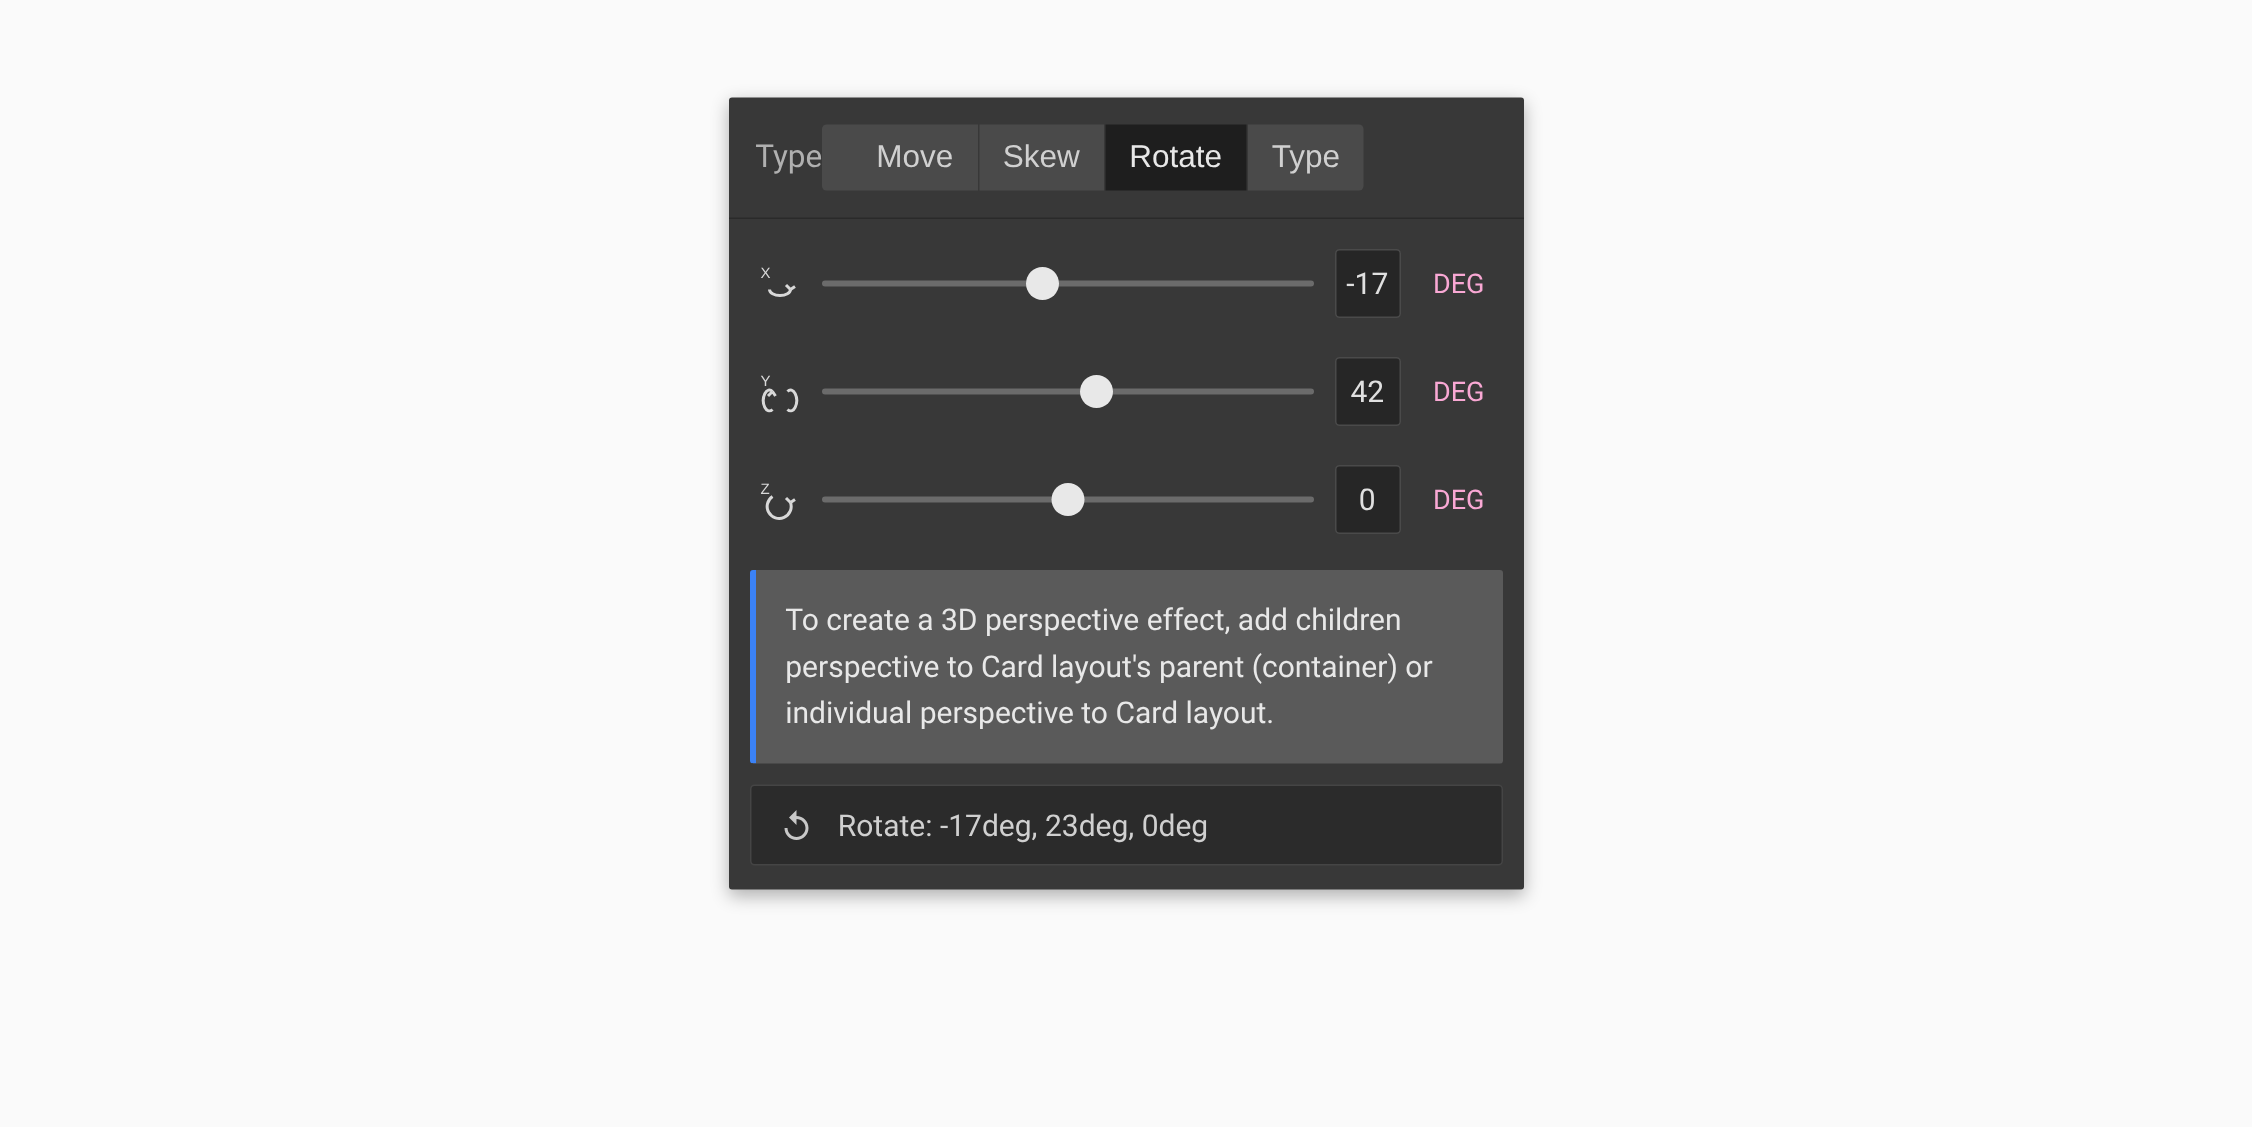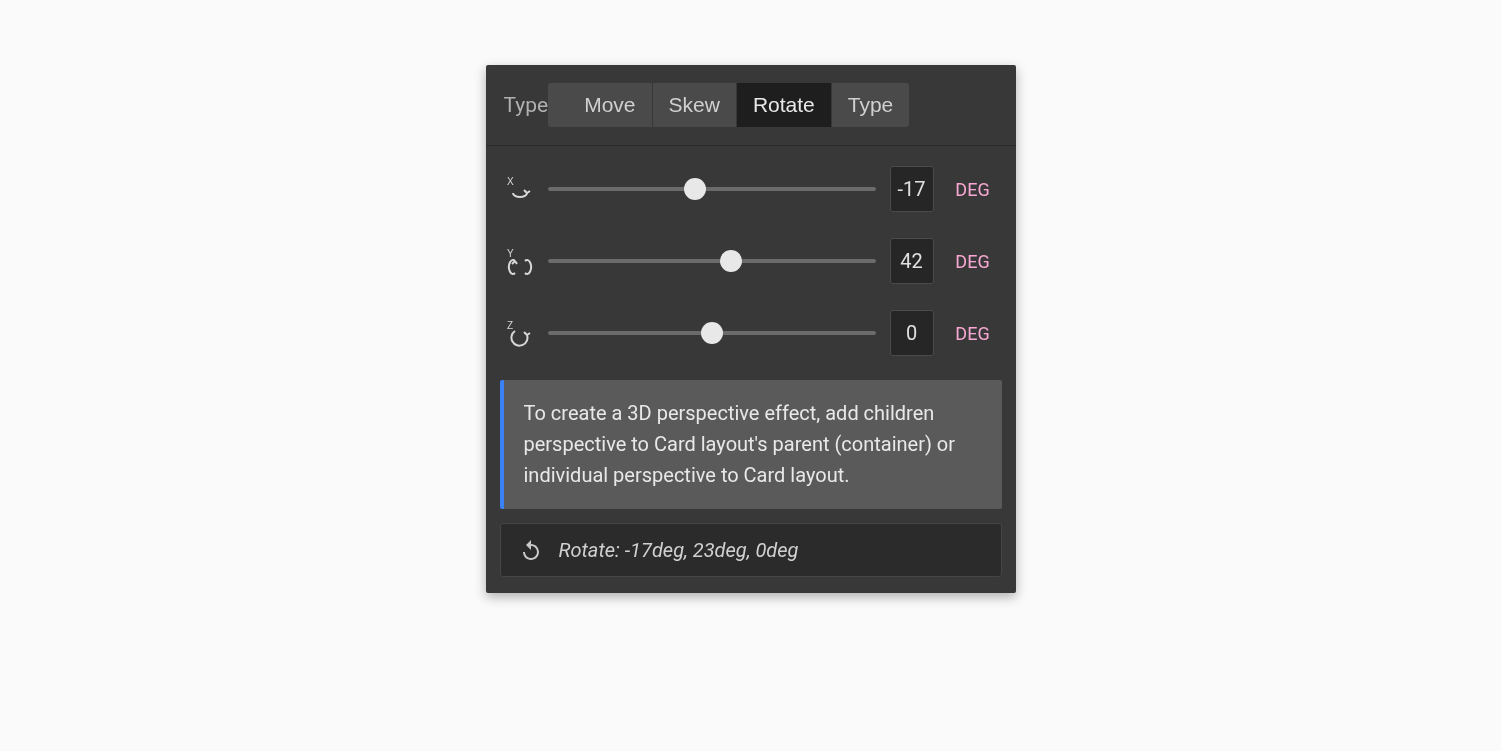--- a/index.html
+++ b/index.html
@@ -117,21 +117,20 @@
     margin: 8px 14px 16px 14px;
     background: #2b2b2b;
     border: 1px solid #454545;
     border-radius: 3px;
     padding: 14px 18px;
     display: flex;
     align-items: center;
     gap: 16px;
     color: #d0d0d0;
     font-size: 20px;
-    font-style: italic;
   }
   .summary-icon {
     width: 24px;
     height: 24px;
     flex-shrink: 0;
   }
 </style>
 </head>
 <body>
 

